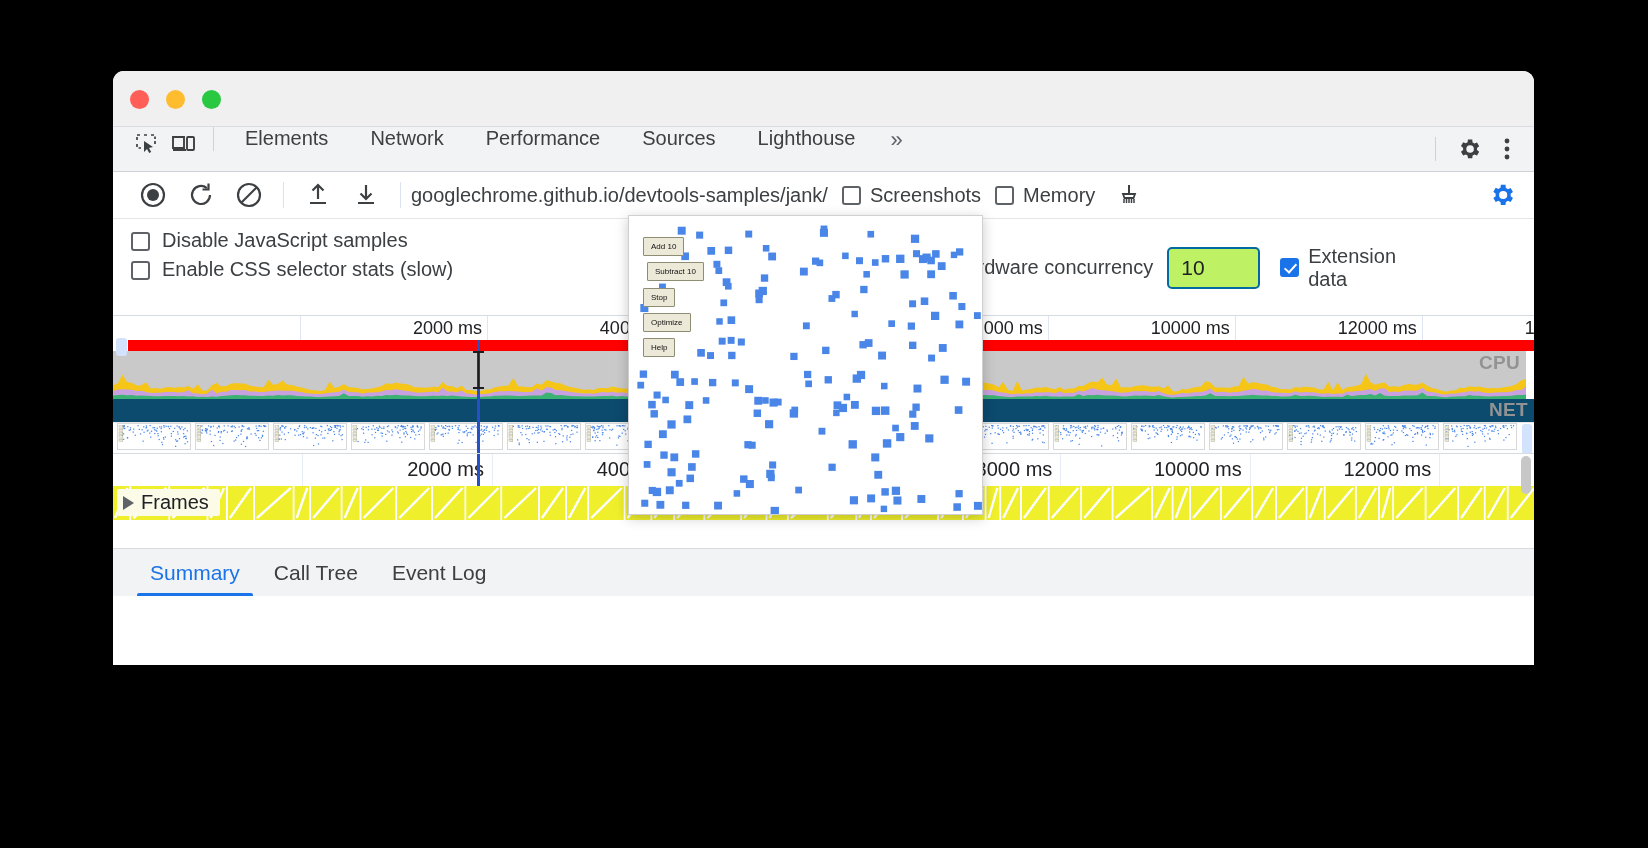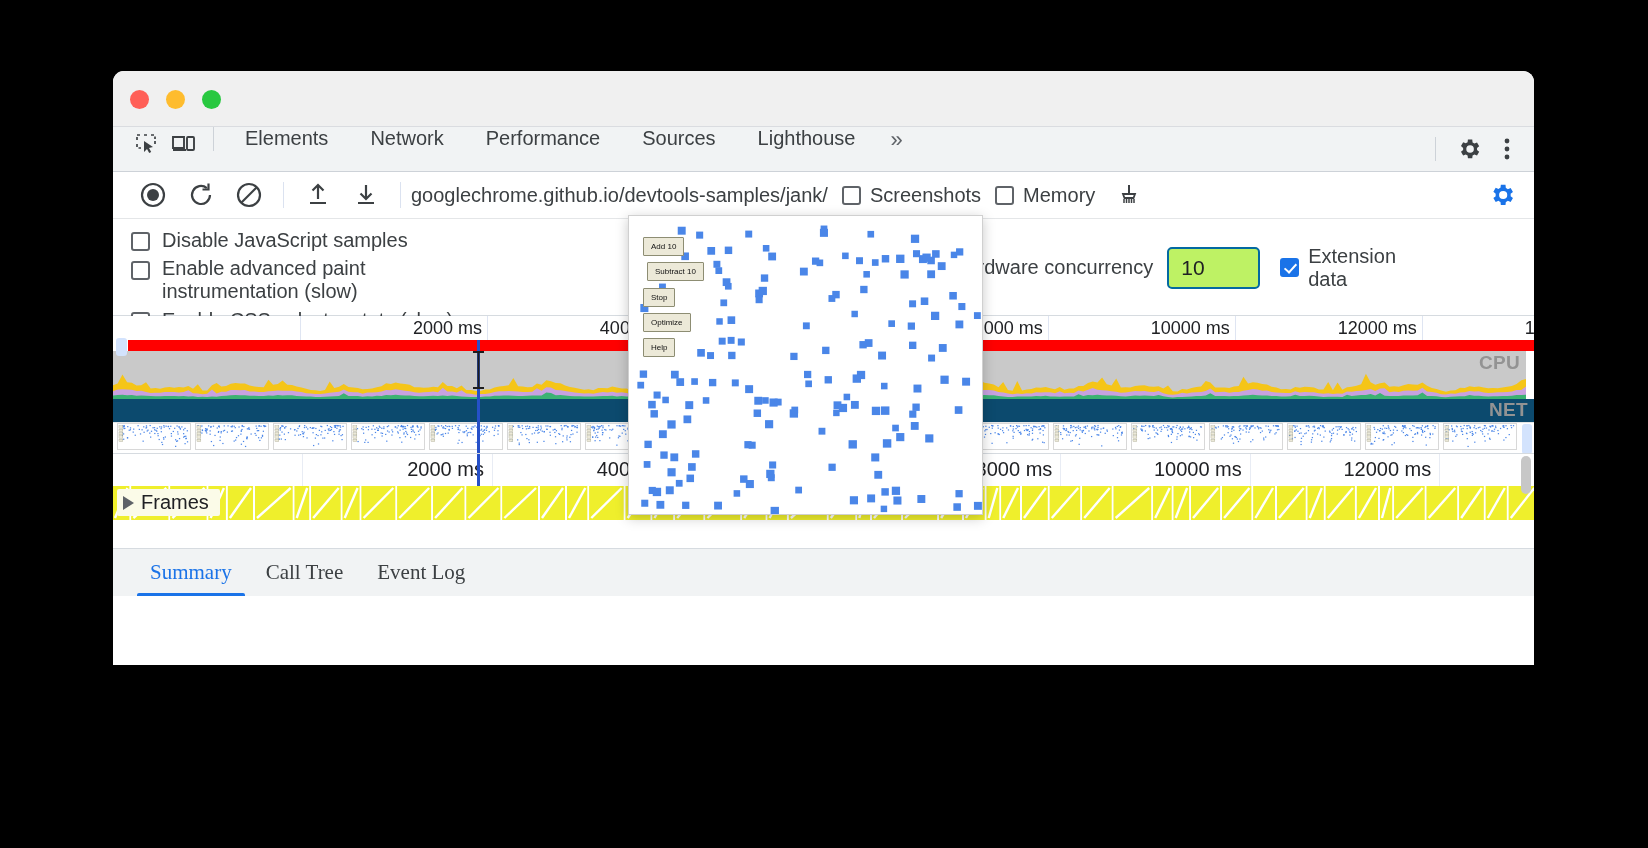--- a/index.html
+++ b/index.html
@@ -223,21 +223,21 @@
   #frames-label span { font-size: 20px; color: #202124; }
   #lower-scroll {
     position: absolute; right: 3px; top: 2px; width: 10px; height: 38px;
     background: #c7c7c7; border-radius: 5px;
   }
 
   
   #bottom-tabs {
     height: 48px; background: #f1f3f4;
     border-top: 1px solid #d6dbe0;
-    display: flex; align-items: stretch; padding-left: 20px; font-family: Liberation Serif, serif;
+    display: flex; align-items: stretch; padding-left: 20px;
   }
   .btab {
     display: flex; align-items: center; padding: 0 17px;
     font-size: 21px; color: #3c4043; position: relative;
   }
   .btab.active { color: #1a73e8; }
   .btab.active::after {
     content: ""; position: absolute; left: 4px; right: 4px; bottom: 0;
     height: 3px; background: #1a73e8; border-radius: 2px 2px 0 0;
   }
@@ -369,24 +369,20 @@
         </svg>
       </div>
     </div>
   </div>
 
   <div id="settings-pane">
     <div id="settings-left">
       <div class="sline">
         <div class="cbox"></div>
         <div class="slabel">Disable JavaScript samples</div>
-      </div>
-      <div class="sline">
-        <div class="cbox"></div>
-        <div class="slabel wrap2" style="max-width:300px">Enable advanced paint instrumentation (slow)</div>
       </div>
       <div class="sline">
         <div class="cbox"></div>
         <div class="slabel">Enable CSS selector stats (slow)</div>
       </div>
     </div>
     <div id="settings-right">
       <div class="caret-down"></div>
       <div class="cb-wrap" style="margin-left:0">
         <div class="cbox"></div>

